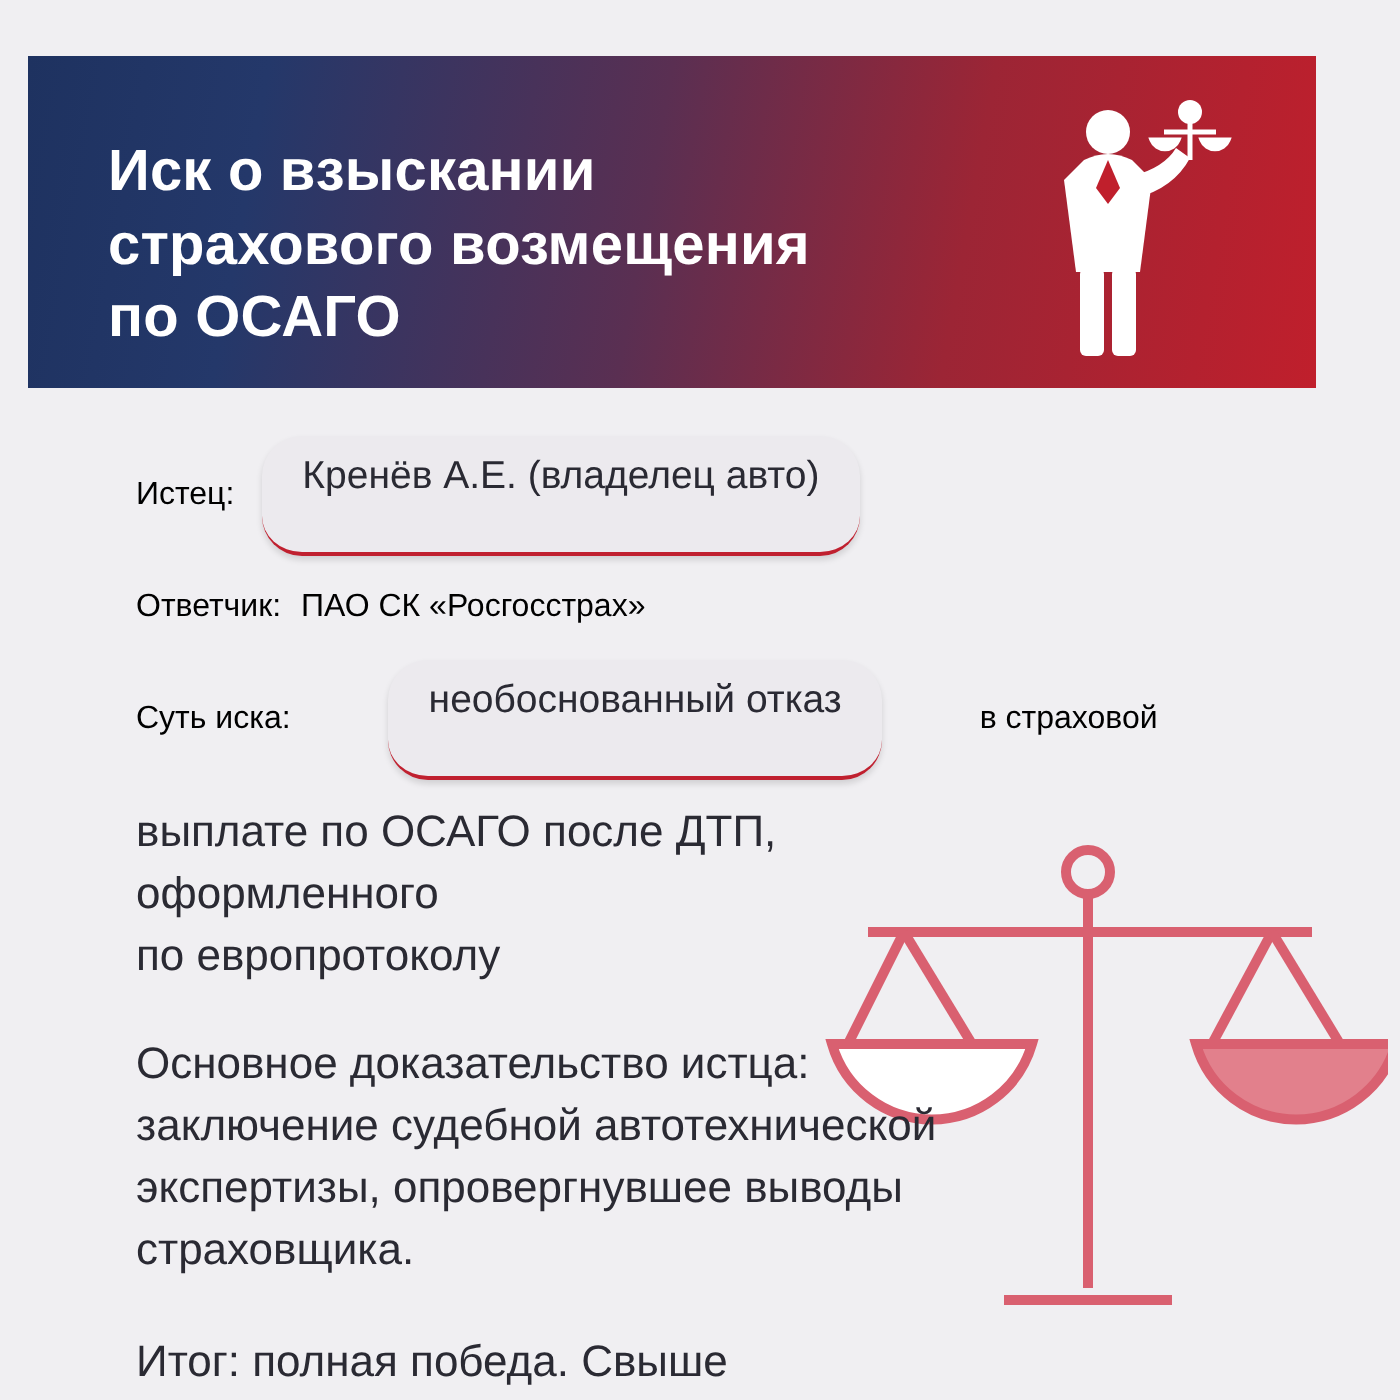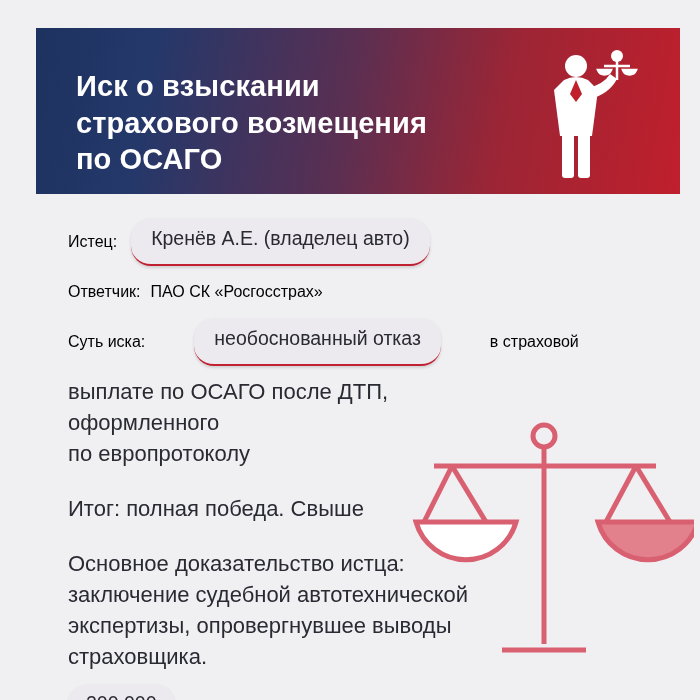--- a/index.html
+++ b/index.html
@@ -17,21 +17,21 @@
     position: relative;
     width: 700px;
     height: 700px;
     background: #f0eff2;
     overflow: hidden;
   }
 
   
   .header {
     position: absolute;
-    left: 36px;
+    left: 14px;
     top: 28px;
     width: 644px;
     height: 166px;
     background: linear-gradient(100deg, #1e3260 0%, #24386a 18%, #5a2f52 48%, #9c2535 72%, #c01f2c 100%);
     overflow: hidden;
   }
   .header-title {
     position: absolute;
     left: 40px;
     top: 40px;
@@ -77,21 +77,21 @@
   }
   .lbl {
     white-space: nowrap;
   }
 
   
   .chip {
     display: inline-block;
     background: #eceaee;
     border-radius: 20px;
-    padding: 9px 20px 14px 20px;
+    padding: 9px 20px 26px 20px;
     font-size: 19.5px;
     color: #2a2a33;
     box-shadow: 0 2px 3px rgba(0,0,0,0.13);
     border-bottom: 2.5px solid #c0202f;
     white-space: nowrap;
   }
   .chip.narrow {
     padding: 8px 18px 9px 18px;
   }
 
@@ -182,25 +182,25 @@
 
     <div class="row mt-sut">
       <span class="lbl">Суть иска:</span>
       <span class="chip" style="margin-left:12px;">необоснованный отказ</span>
       <span class="lbl" style="margin-left:12px;">в страховой</span>
     </div>
 
     <div class="para mt-cont">выплате по ОСАГО после ДТП, оформленного
 по европротоколу</div>
 
-    <div class="para mt-itog">Итог: полная победа. Свыше</div>
-
     <div class="para mt-proof">Основное доказательство истца:
 заключение судебной автотехнической
 экспертизы, опровергнувшее выводы
 страховщика.</div>
 
+    <div class="para mt-itog">Итог: полная победа. Свыше</div>
+
     <div class="row mt-sum">
       <span class="chip narrow">200 000</span>
     </div>
 
   </div>
 </div>
 
 </body></html>

